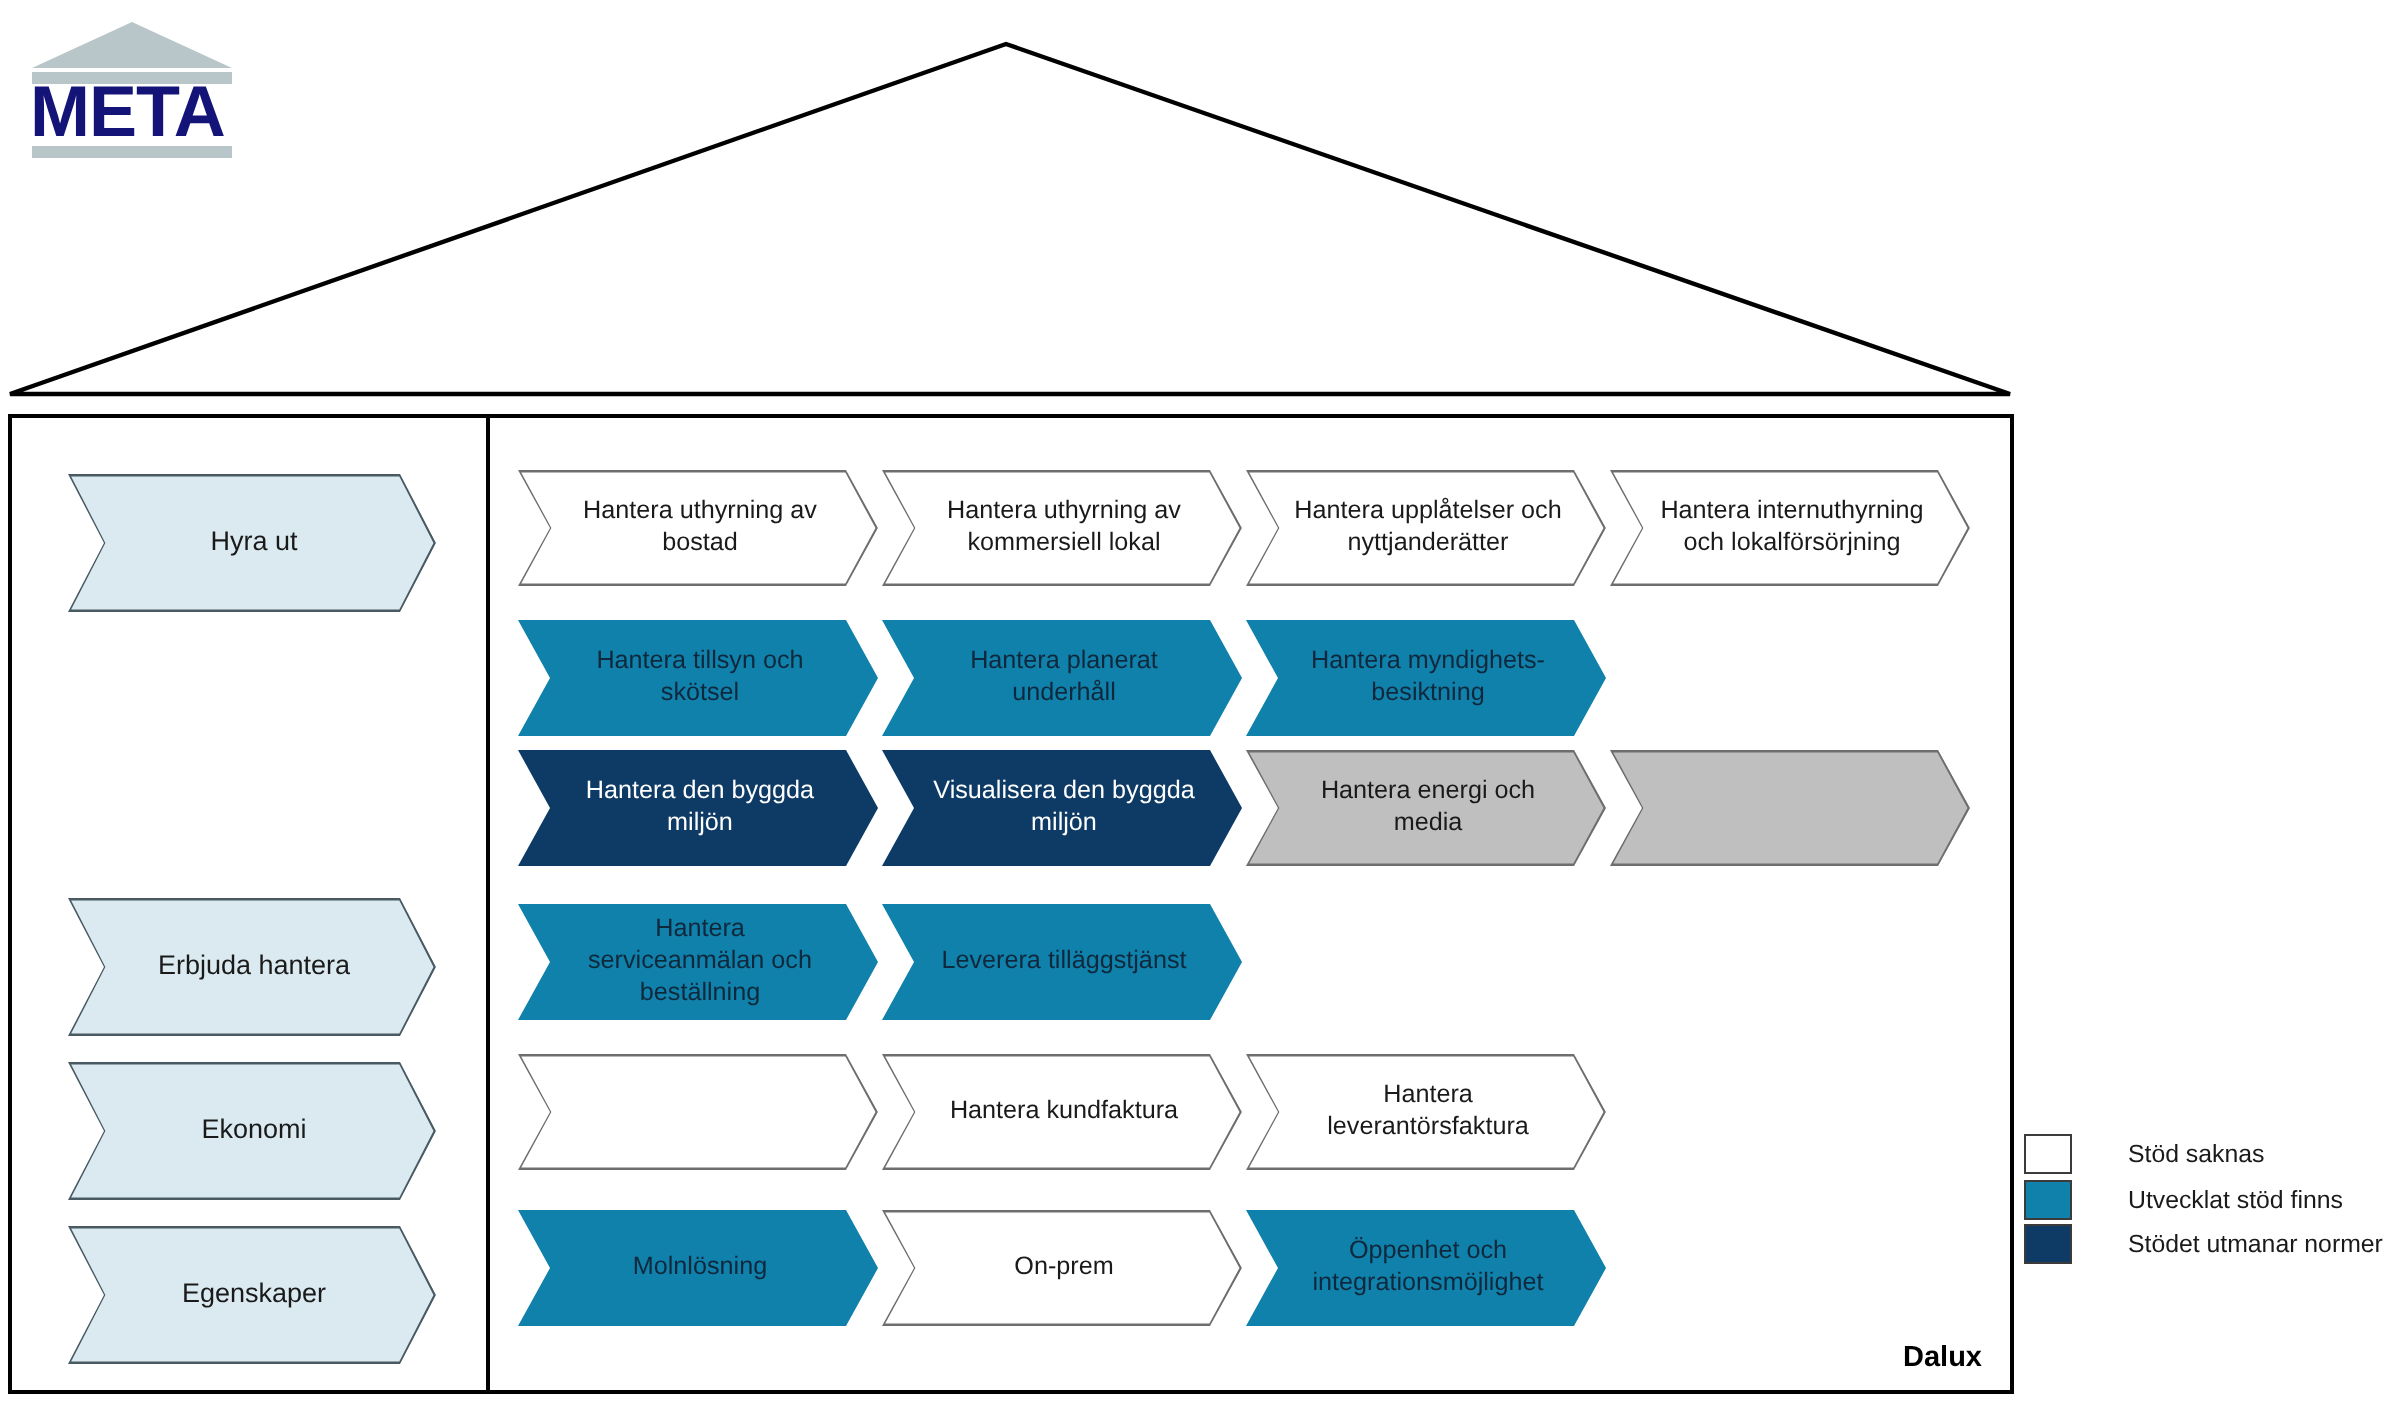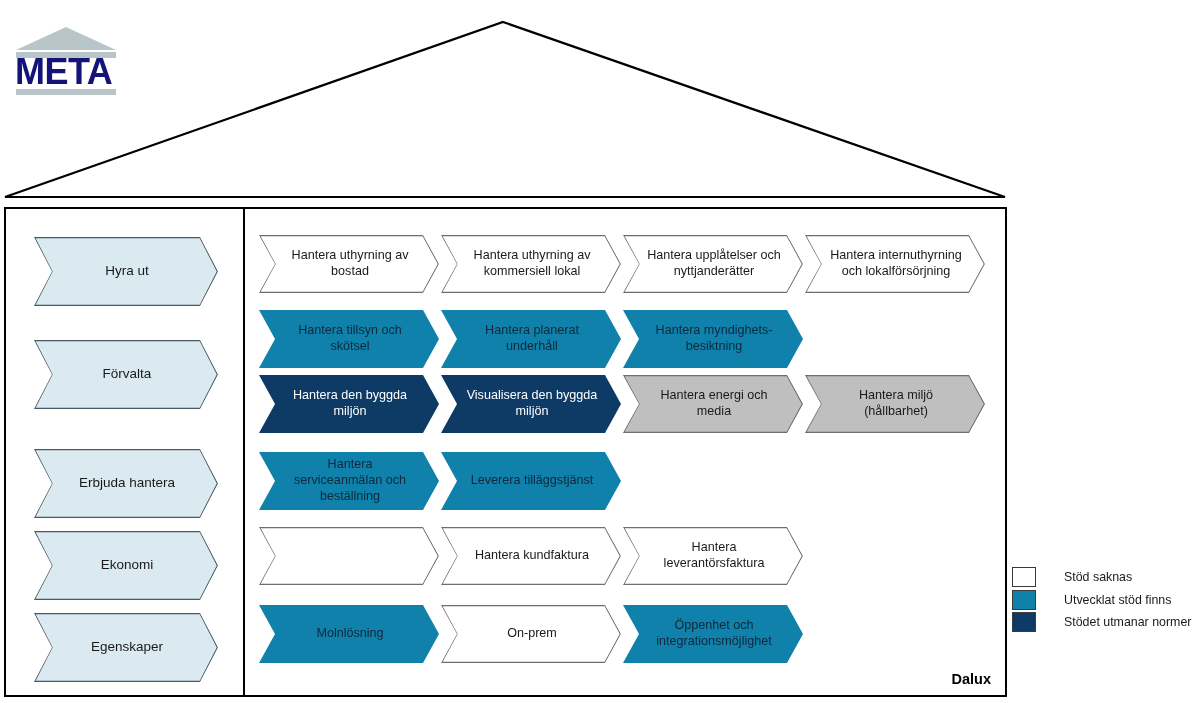--- a/index.html
+++ b/index.html
@@ -13,21 +13,21 @@
     position: relative;
     overflow: hidden;
     font-family: "Liberation Sans", "DejaVu Sans", sans-serif;
     color: #1a1a1a;
   }
 
   
   #logo {
     position: absolute;
     left: 8px;
-    top: 24px;
+    top: 8px;
     width: 170px;
     height: 72px;
   }
   #logo svg { display: block; }
 
   
   #roof {
     position: absolute;
     left: 0px;
     top: 14px;
@@ -183,28 +183,20 @@
 <div id="sidebar-panel" class="panel">
   <div id="sidebar-list">
       <div class="side-chevron" style="top: 28px;">
         <div class="sc-border">
           <svg viewBox="0 0 184 69" preserveAspectRatio="none">
             <polygon points="0.6,0.6 166,0.6 183.4,34.5 166,68.4 0.6,68.4 18,34.5" fill="none" stroke="#4a5a63" stroke-width="1.2"></polygon>
           </svg>
         </div>
         <span>Hyra ut</span>
       </div>
-      <div class="side-chevron" style="top: 131px;">
-        <div class="sc-border">
-          <svg viewBox="0 0 184 69" preserveAspectRatio="none">
-            <polygon points="0.6,0.6 166,0.6 183.4,34.5 166,68.4 0.6,68.4 18,34.5" fill="none" stroke="#4a5a63" stroke-width="1.2"></polygon>
-          </svg>
-        </div>
-        <span>Förvalta</span>
-      </div>
       <div class="side-chevron" style="top: 240px;">
         <div class="sc-border">
           <svg viewBox="0 0 184 69" preserveAspectRatio="none">
             <polygon points="0.6,0.6 166,0.6 183.4,34.5 166,68.4 0.6,68.4 18,34.5" fill="none" stroke="#4a5a63" stroke-width="1.2"></polygon>
           </svg>
         </div>
         <span>Erbjuda hantera</span>
       </div>
       <div class="side-chevron" style="top: 322px;">
         <div class="sc-border">
@@ -286,21 +278,20 @@
             </svg>
           </div>
           <div class="chev-txt">Hantera energi och media</div>
         </div>
         <div class="chev c-gray" style="left: 546px; width: 180px;">
           <div class="chev-border">
             <svg viewBox="0 0 180 58" preserveAspectRatio="none">
               <polygon points="0.6,0.6 164,0.6 179.4,29 164,57.4 0.6,57.4 16,29" fill="none" stroke="#6e6e6e" stroke-width="1.2"></polygon>
             </svg>
           </div>
-          <div class="chev-txt">Hantera miljö (hållbarhet)</div>
         </div>
       </div>
       <div class="row" style="top: 243px;">
         <div class="chev c-teal" style="left: 0px; width: 180px;">
           <div class="chev-txt">Hantera serviceanmälan och beställning</div>
         </div>
         <div class="chev c-teal" style="left: 182px; width: 180px;">
           <div class="chev-txt">Leverera tilläggstjänst</div>
         </div>
       </div>

